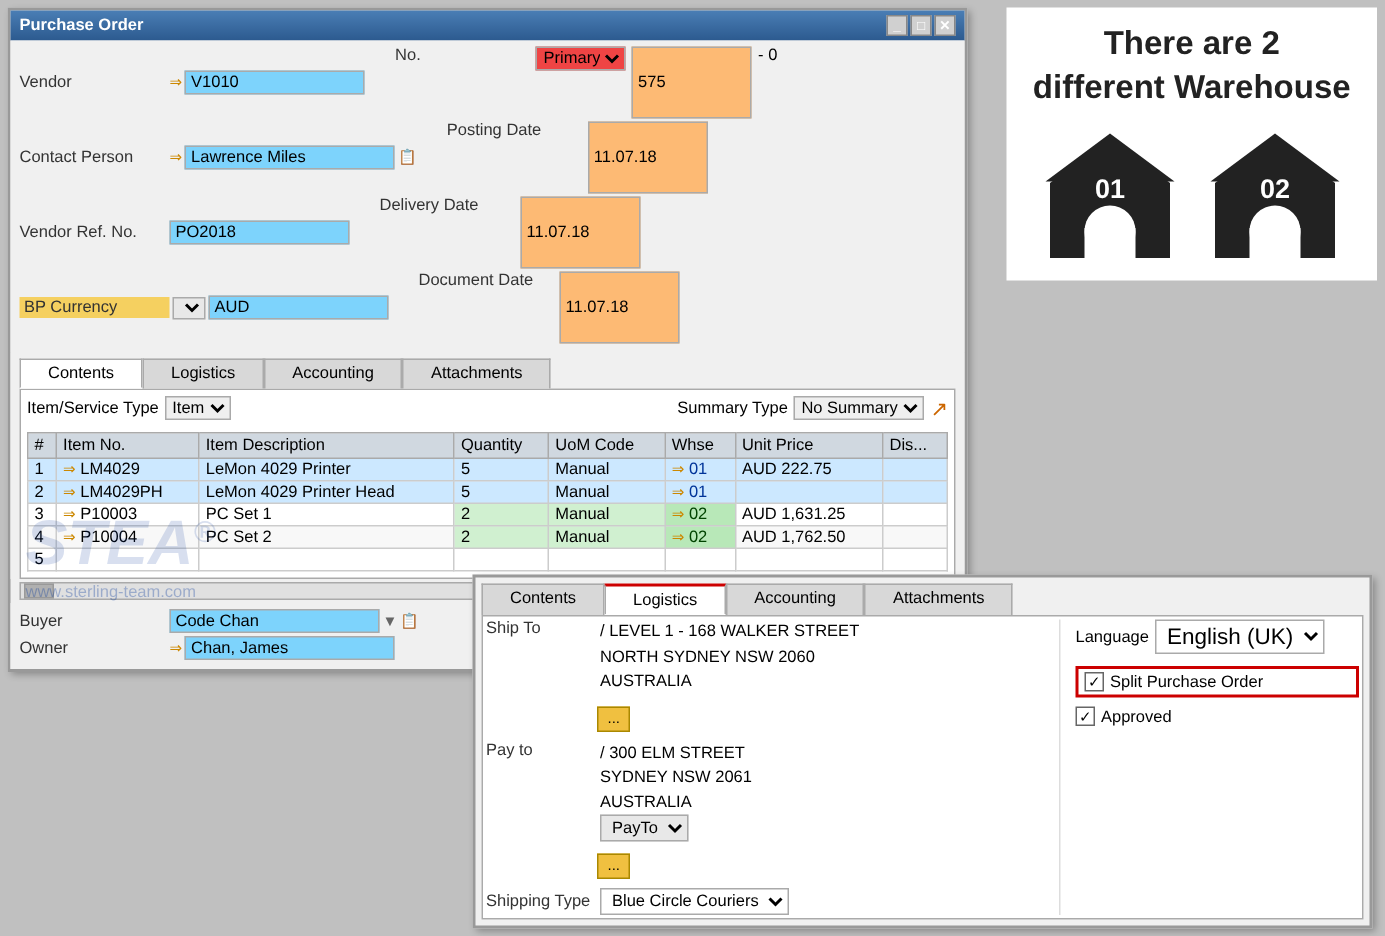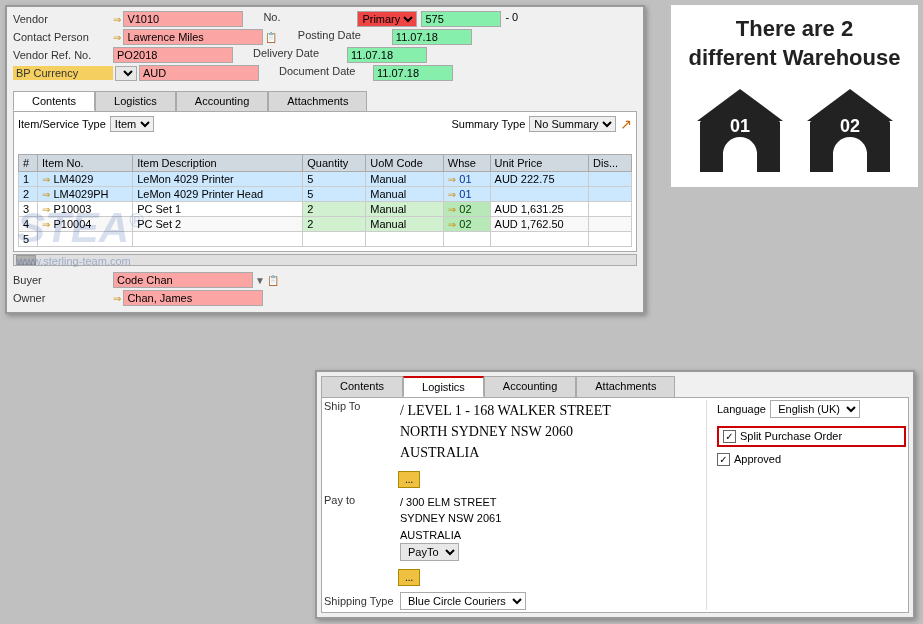--- a/index.html
+++ b/index.html
@@ -48,39 +48,39 @@
     .form-label {
       width: 100px;
       color: #333;
     }
     .form-arrow {
       color: #cc8800;
       margin-right: 2px;
       font-size: 10px;
     }
     .form-value {
-      background: #fca5a5;
+      background: #7dd3fc;
       border: 1px solid #aaa;
       padding: 1px 3px;
       min-width: 120px;
     }
     .form-right {
       margin-left: 20px;
       display: flex;
       align-items: flex-start;
       gap: 4px;
     }
     .form-label-right {
       color: #333;
       width: 90px;
     }
     .form-value-right {
-      background: #86efac;
-      border: 1px solid #aaa;
-      padding: 1px 3px;
+      background: #fdba74;
+      border: 1px solid #aaa;
+      padding: 17px 3px;
       min-width: 80px;
     }
     .currency-label {
       width: 100px;
       color: #333;
       background: #f5d060;
       padding: 1px 3px;
     }
     .status-badge {
       background: white;
@@ -294,20 +294,28 @@
     }
     .approved-row {
       display: flex; align-items: center; gap: 4px; font-size: 11px;
     }
   </style>
 </head>
 <body>
 
 <div class="main-window">
 
+  <div class="title-bar">
+    <span>Purchase Order</span>
+    <div class="title-bar-buttons">
+      <div class="title-btn">_</div>
+      <div class="title-btn">□</div>
+      <div class="title-btn">✕</div>
+    </div>
+  </div>
 
   <div class="form-area">
 
     <div class="form-row">
       <span class="form-label">Vendor</span>
       <span class="form-arrow">⇒</span>
       <span class="form-value">V1010</span>
       <div class="form-right">
         <span class="form-label-right">No.</span>
         <select style="font-size:11px; border:1px solid #aaa; background:#ef4444;">
@@ -352,21 +360,21 @@
 
   <div class="tabs-container">
     <div class="tabs">
       <div class="tab active">Contents</div>
       <div class="tab">Logistics</div>
       <div class="tab">Accounting</div>
       <div class="tab">Attachments</div>
     </div>
     <div class="tab-content">
 
-      <div style="display:flex; align-items:flex-end; margin-bottom:22px; justify-content:space-between;">
+      <div style="display:flex; align-items:flex-end; margin-bottom:8px; justify-content:space-between;">
         <div style="display:flex; align-items:center; gap:4px;">
           <span>Item/Service Type</span>
           <select style="font-size:11px; border:1px solid #aaa;">
             <option>Item</option>
           </select>
         </div>
         <div style="display:flex; align-items:center; gap:4px;">
           <span>Summary Type</span>
           <select style="font-size:11px; border:1px solid #aaa;">
             <option>No Summary</option>
@@ -509,21 +517,21 @@
     <div class="sub-tab active">Logistics</div>
     <div class="sub-tab">Accounting</div>
     <div class="sub-tab">Attachments</div>
   </div>
   <div class="sub-content">
     <div class="sub-left">
 
       <div class="ship-row">
         <span class="ship-label">Ship To</span>
         <div style="flex:1;">
-          <div style="font-size:14px; line-height:1.5;font-family:Liberation Serif, serif;">
+          <div style="font-size:11px; line-height:1.5;">
             / LEVEL 1 - 168 WALKER STREET<br>
             NORTH SYDNEY NSW 2060<br>
             AUSTRALIA
           </div>
         </div>
       </div>
       <div style="margin: 2px 0 6px 74px;">
         <button class="dots-btn">...</button>
       </div>
 
@@ -548,21 +556,21 @@
         <span class="ship-label">Shipping Type</span>
         <select class="shipping-input">
           <option>Blue Circle Couriers</option>
         </select>
       </div>
     </div>
     <div class="sub-right">
 
       <div class="lang-row">
         <span>Language</span>
-        <select class="lang-value" style="font-size:11px;text-align:right;">
+        <select class="lang-value" style="font-size:15px;">
           <option>English (UK)</option>
         </select>
       </div>
 
       <div class="split-po-box">
         <div class="checkbox-checked">✓</div>
         <span>Split Purchase Order</span>
       </div>
 
       <div class="approved-row">

